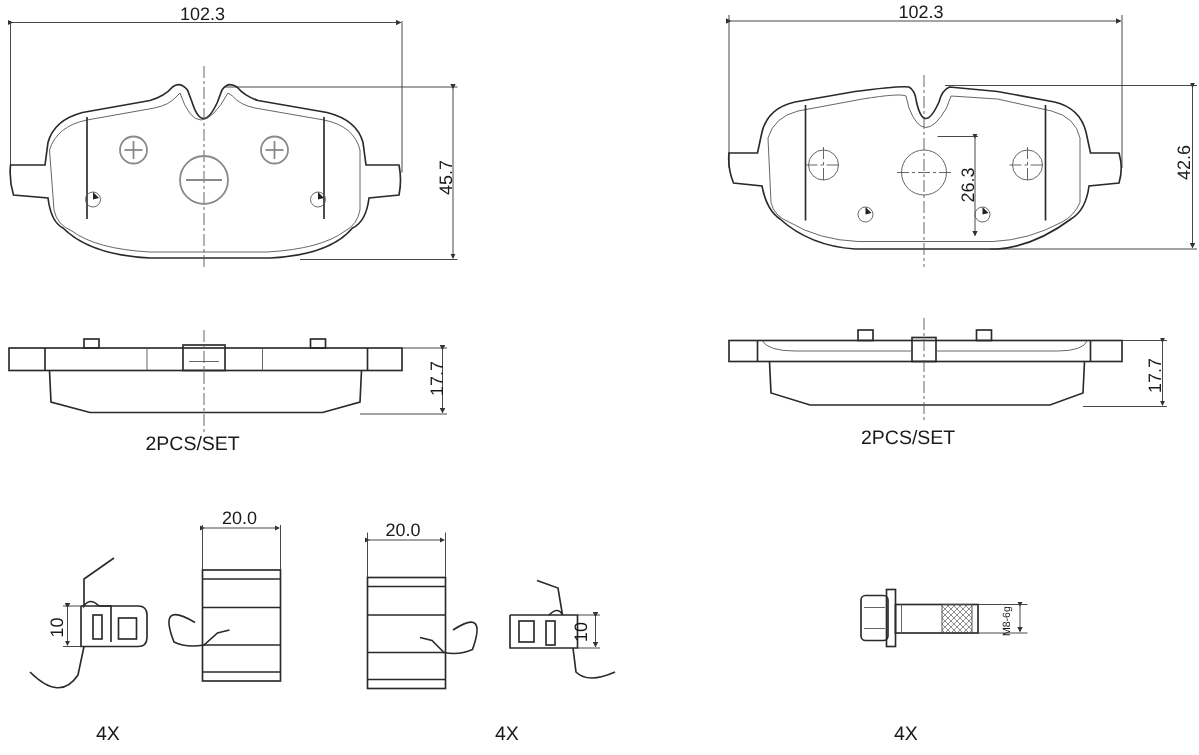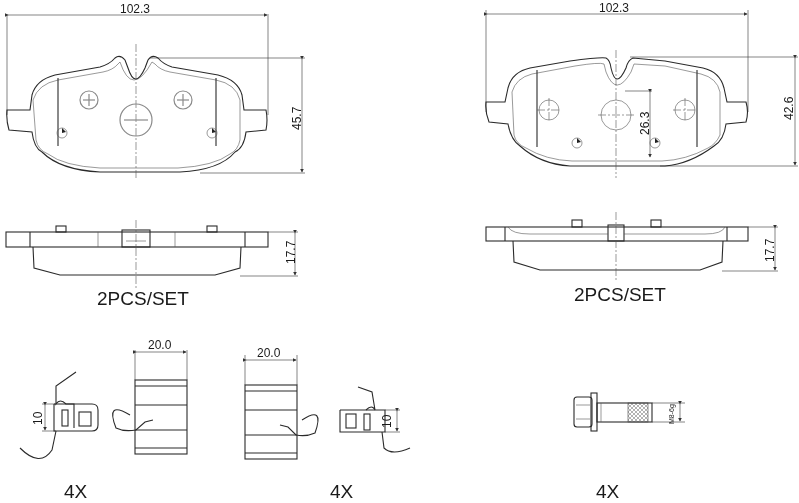--- a/index.html
+++ b/index.html
@@ -6,21 +6,21 @@
   body { width: 799px; height: 503px; position: relative; overflow: hidden;
          font-family: "Liberation Sans", sans-serif; color: #1a1a1a; }
   svg { position: absolute; left: 0; top: 0; }
   .ln { fill: none; stroke: #2a2a2a; stroke-width: 1.1; }
   .thin { fill: none; stroke: #555; stroke-width: 0.6; }
   .grey { fill: none; stroke: #8a8a8a; stroke-width: 1.2; }
   .center { fill: none; stroke: #555; stroke-width: 0.6; stroke-dasharray: 8 2 2 2; }
   .dim { fill: none; stroke: #333; stroke-width: 0.6; }
   .txt { position: absolute; font-family: "Liberation Sans", sans-serif; color: #1a1a1a; white-space: nowrap; }
   .dimtxt { font-size: 12px; }
-  .big { font-size: 19px; }
+  .big { font-size: 13px; }
   .rot { transform-origin: 0 0; transform: rotate(-90deg); }
 </style>
 </head>
 <body>
 
 <svg width="799" height="503" viewBox="0 0 799 503">
   <defs>
     <marker id="ar" markerWidth="6" markerHeight="6" refX="5" refY="3" orient="auto">
       <path d="M0,0 L6,3 L0,6 z" fill="#333"></path>
     </marker>

